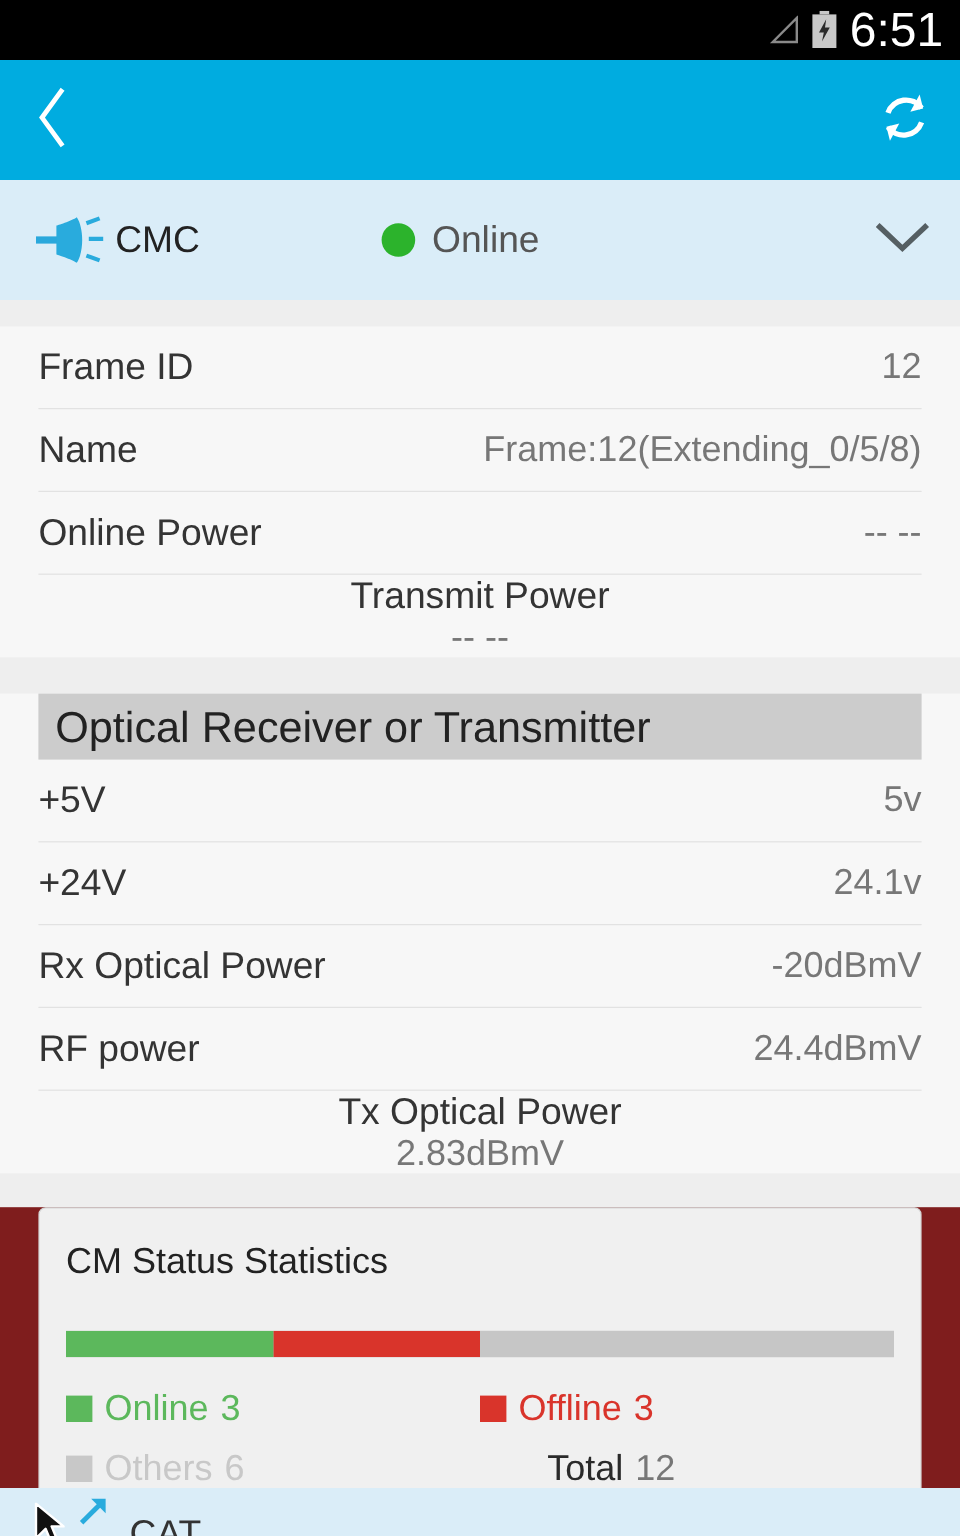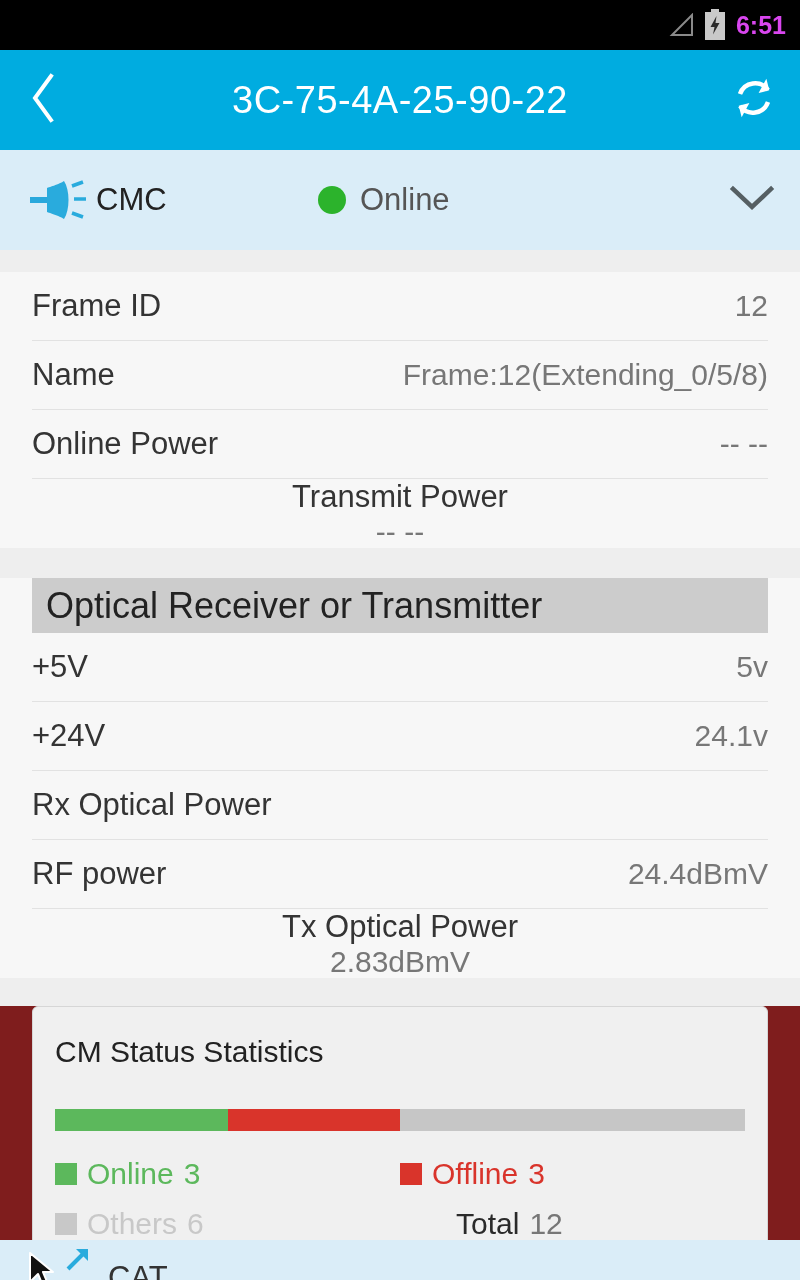--- a/index.html
+++ b/index.html
@@ -14,22 +14,22 @@
   
   .statusbar {
     height: 50px; background: #000000;
     display: flex; align-items: center; justify-content: flex-end;
     padding-right: 14px; gap: 10px;
   }
   .sb-signal { width: 26px; height: 24px; position: relative; }
   .sb-signal svg { display: block; }
   .sb-batt { width: 22px; height: 32px; position: relative; }
   .sb-time {
-    color: #d946ef; font-size: 25px; letter-spacing: 0px;
-    line-height: 32px; font-weight: 700;
+    color: #ffffff; font-size: 40px; letter-spacing: 0px;
+    line-height: 32px; font-weight: 400;
   }
 
   
   .appbar {
     height: 100px; background: #00ace0;
     display: flex; align-items: center; position: relative;
   }
   .appbar-back {
     width: 86px; height: 100px;
     display: flex; align-items: center; justify-content: center;
@@ -163,21 +163,20 @@
   </div>
 
   <div class="appbar">
     <div class="appbar-back">
       <span>
         <svg width="30" height="52" viewBox="0 0 30 52">
           <path d="M23 4 L7 26 L23 48" fill="none" stroke="#ffffff" stroke-width="4" stroke-linecap="square" stroke-linejoin="miter"></path>
         </svg>
       </span>
     </div>
-    <div class="appbar-title">3C-75-4A-25-90-22</div>
     <div class="appbar-refresh">
       <span>
         <svg width="52" height="52" viewBox="0 0 52 52">
           <path d="M40 18 A16 16 0 0 0 12 22" fill="none" stroke="#ffffff" stroke-width="4.5"></path>
           <path d="M40 30 A16 16 0 0 1 12 34" fill="none" stroke="#ffffff" stroke-width="4.5"></path>
           <path d="M42 9 L42 21 L31 21 Z" fill="#ffffff" transform="translate(-2,-1) rotate(-14 36 15)"></path>
           <path d="M10 43 L10 31 L21 31 Z" fill="#ffffff" transform="translate(2,1) rotate(-14 16 37)"></path>
         </svg>
       </span>
     </div>
@@ -235,20 +234,21 @@
     <div class="list-row">
       <span class="row-label">+5V</span>
       <span class="row-value">5v</span>
     </div>
     <div class="list-row">
       <span class="row-label">+24V</span>
       <span class="row-value">24.1v</span>
     </div>
     <div class="list-row">
       <span class="row-label">Rx Optical Power</span>
+      <span class="row-value">-20dBmV</span>
     </div>
     <div class="list-row">
       <span class="row-label">RF power</span>
       <span class="row-value">24.4dBmV</span>
     </div>
     <div class="list-row">
       <span class="row-label">Tx Optical Power</span>
       <span class="row-value">2.83dBmV</span>
     </div>
   </div>

